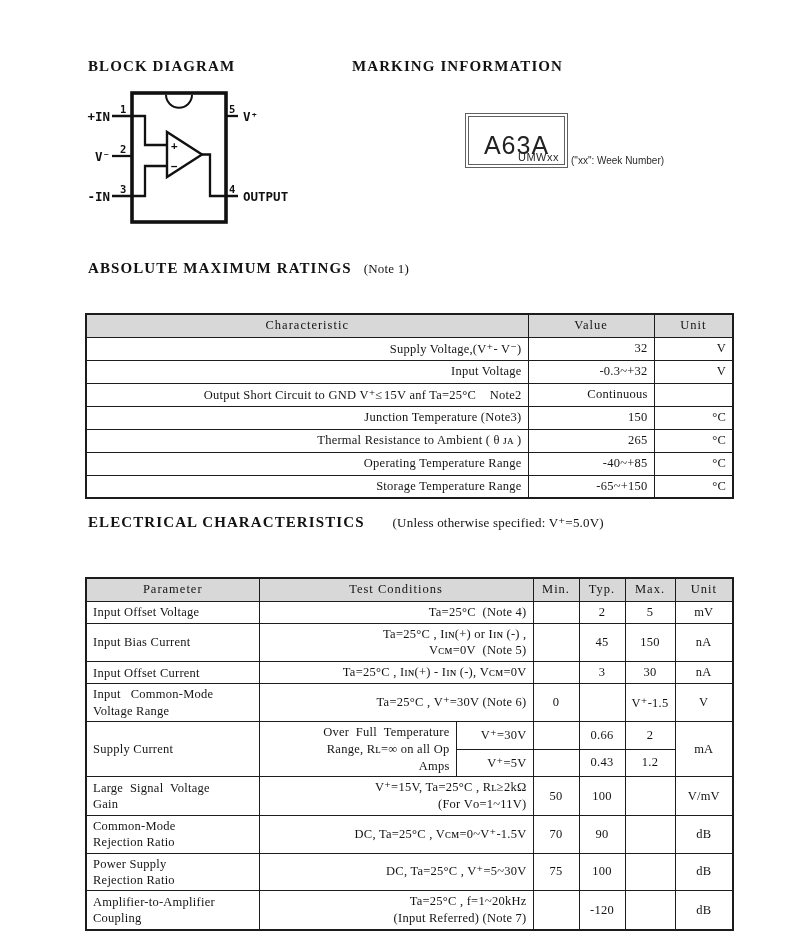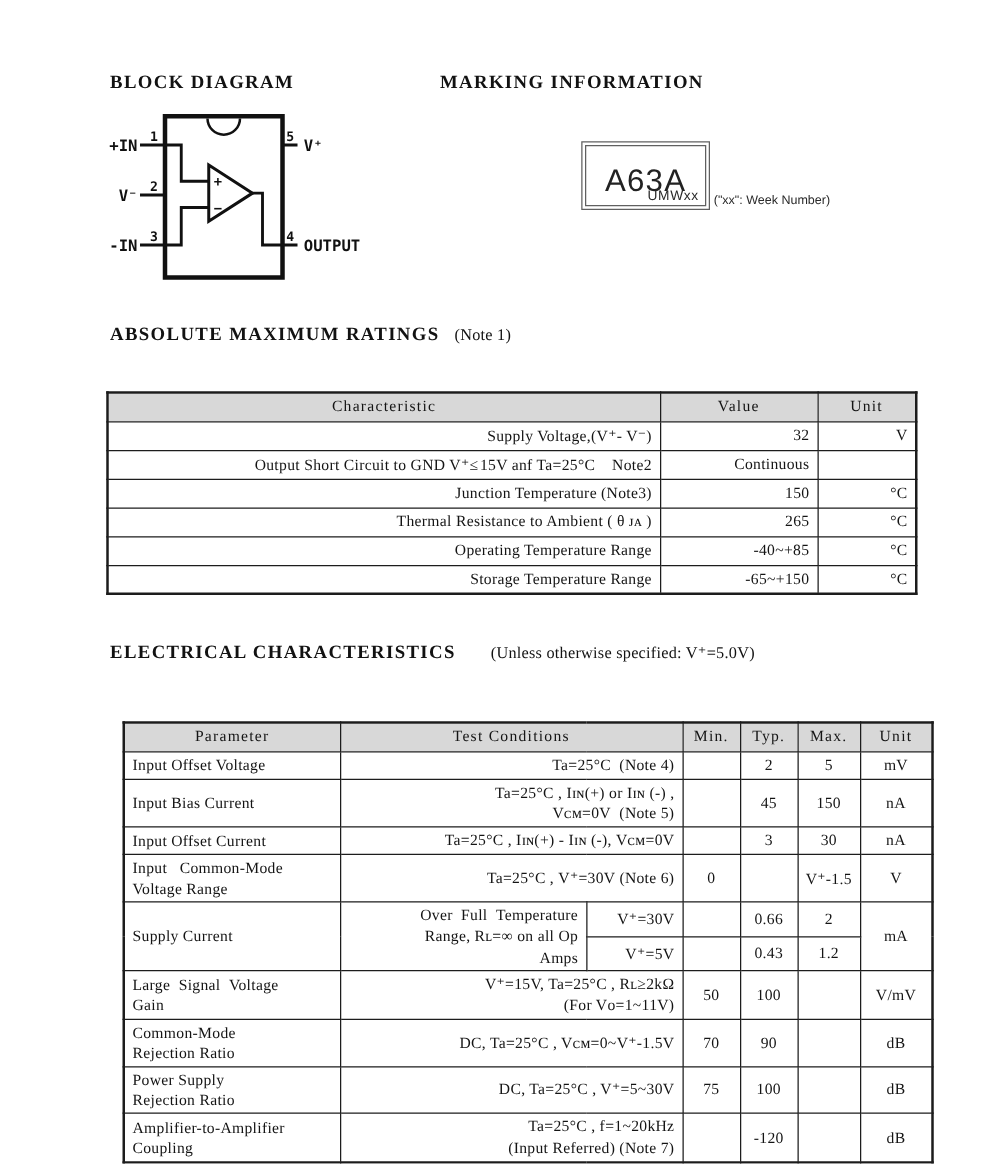--- a/index.html
+++ b/index.html
@@ -57,21 +57,21 @@
     background:#d8d8d8; font-weight:normal; text-align:center;
     letter-spacing:1px; height:23px;
   }
   .c-left  { text-align:right; }
   .c-mid   { text-align:right; }
   .c-param { text-align:left; white-space:pre-line; line-height:1.3; }
   .c-cond  { text-align:right; white-space:pre-line; line-height:1.35; }
   .c-num   { text-align:center; padding:2px 1px; }
   #abs-table  { left:85px; top:297px; width:647px;margin-top:16px; }
   #abs-table td { height:23px; }
-  #elec-table { left:98px; top:577px; width:647px; }
+  #elec-table { left:85px; top:577px; width:647px; }
   .h22 td { height:22px; } .h27 td { height:27px; }
   .h33 td { height:33px; } .h37 td { height:37px; }
 </style>
 </head>
 <body>
 
 <div class="page">
 
   <div class="section-title" style="left:88px; top:58px;">
     <span>BLOCK DIAGRAM</span>
@@ -133,20 +133,25 @@
       </colgroup>
     <tbody>
         <tr class="thead">
       <th>Characteristic</th>
       <th>Value</th>
       <th>Unit</th>
     </tr>
     <tr>
       <td class="c-left">Supply Voltage,(V⁺- V⁻)</td>
       <td class="c-mid">32</td>
+      <td class="c-mid">V</td>
+    </tr>
+    <tr>
+      <td class="c-left">Input Voltage</td>
+      <td class="c-mid">-0.3~+32</td>
       <td class="c-mid">V</td>
     </tr>
     <tr>
       <td class="c-left">Output Short Circuit to GND V⁺≤ 15V anf Ta=25°C&nbsp;&nbsp;&nbsp;&nbsp;Note2</td>
       <td class="c-mid">Continuous</td>
       <td class="c-mid"></td>
     </tr>
     <tr>
       <td class="c-left">Junction Temperature (Note3)</td>
       <td class="c-mid">150</td>

